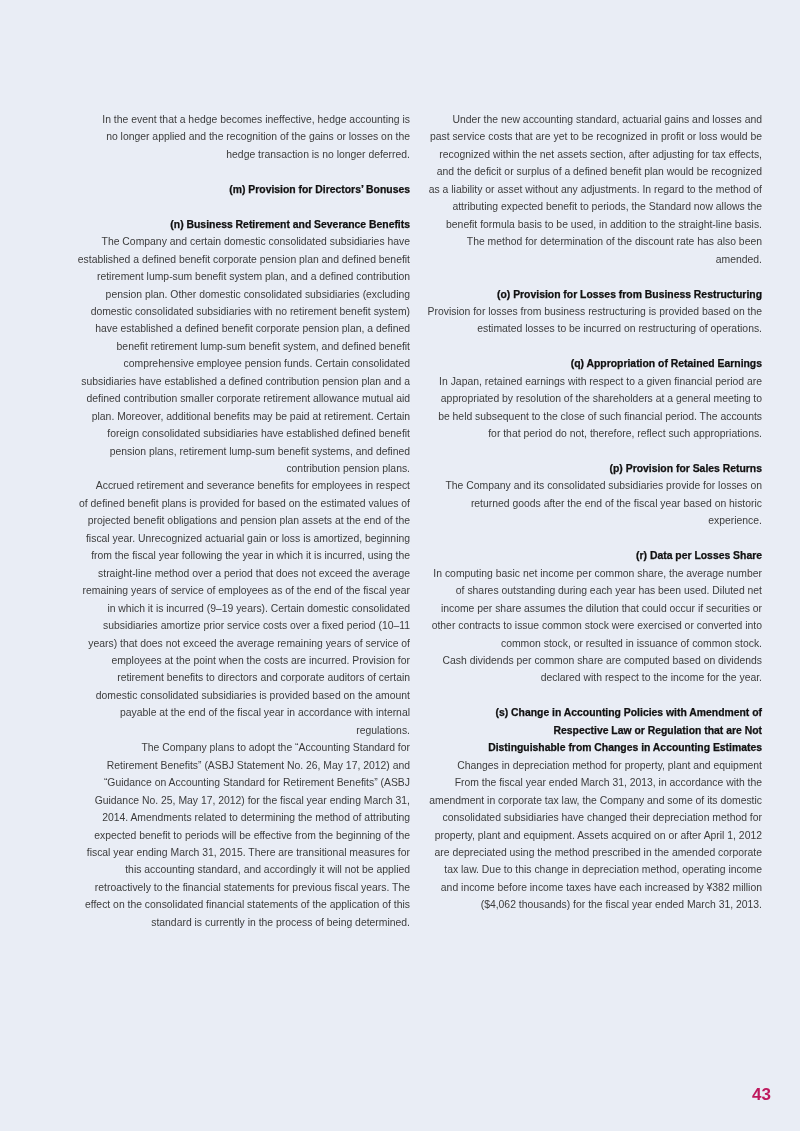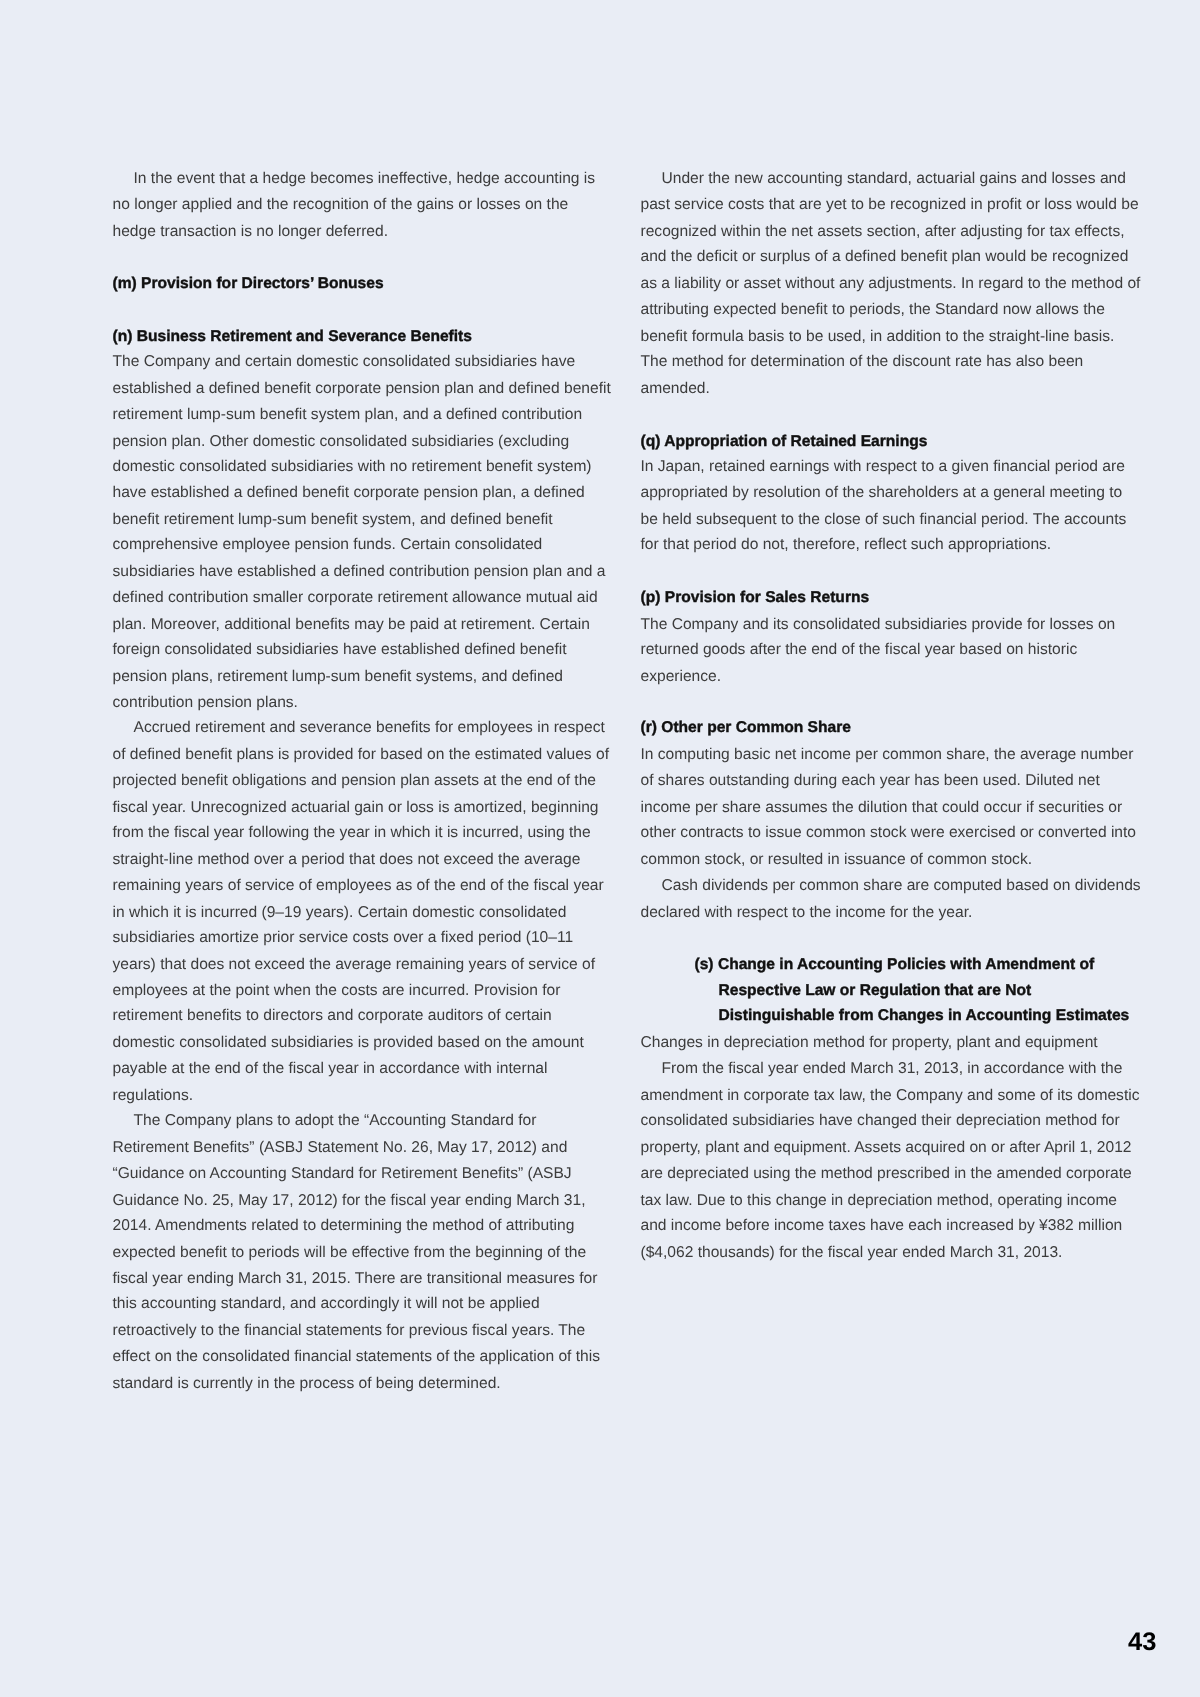--- a/index.html
+++ b/index.html
@@ -13,36 +13,36 @@
   .col {
     position: absolute;
     top: 111px;
     width: 335px;
     font-size: 10.4px;
     line-height: 17.45px;
     color: #3c3c3c;
   }
   .col.left { left: 75px; }
   .col.right { left: 427px; }
-  .section { margin-bottom: 17.45px; }
+  .section { margin-bottom: 17.45px; text-align: right; }
   .heading {
     color: #111;
     font-weight: bold;
     -webkit-text-stroke: 0.25px #111;
   }
   .heading.hang { padding-left: 16px; text-indent: -16px; margin-left: 36px; }
   .p { margin: 0; }
   .indent { text-indent: 14px; }
   .page-number {
     position: absolute;
     right: 29px;
     top: 1085px;
     font-size: 17px;
     font-weight: bold;
-    color: #000000;
+    color: #be185d;
     text-align: right;
   }
 </style>
 </head>
 <body>
 
 <div class="col left">
   <div class="section">
     <p class="p indent">In the event that a hedge becomes ineffective, hedge accounting is no longer applied and the recognition of the gains or losses on the hedge transaction is no longer deferred.</p>
   </div>
@@ -57,33 +57,37 @@
     <p class="p indent">Accrued retirement and severance benefits for employees in respect of defined benefit plans is provided for based on the estimated values of projected benefit obligations and pension plan assets at the end of the fiscal year. Unrecognized actuarial gain or loss is amortized, beginning from the fiscal year following the year in which it is incurred, using the straight-line method over a period that does not exceed the average remaining years of service of employees as of the end of the fiscal year in which it is incurred (9–19 years). Certain domestic consolidated subsidiaries amortize prior service costs over a fixed period (10–11 years) that does not exceed the average remaining years of service of employees at the point when the costs are incurred. Provision for retirement benefits to directors and corporate auditors of certain domestic consolidated subsidiaries is provided based on the amount payable at the end of the fiscal year in accordance with internal regulations.</p>
     <p class="p indent">The Company plans to adopt the “Accounting Standard for Retirement Benefits” (ASBJ Statement No. 26, May 17, 2012) and “Guidance on Accounting Standard for Retirement Benefits” (ASBJ Guidance No. 25, May 17, 2012) for the fiscal year ending March 31, 2014. Amendments related to determining the method of attributing expected benefit to periods will be effective from the beginning of the fiscal year ending March 31, 2015. There are transitional measures for this accounting standard, and accordingly it will not be applied retroactively to the financial statements for previous fiscal years. The effect on the consolidated financial statements of the application of this standard is currently in the process of being determined.</p>
   </div>
 </div>
 
 <div class="col right">
   <div class="section">
     <p class="p indent">Under the new accounting standard, actuarial gains and losses and past service costs that are yet to be recognized in profit or loss would be recognized within the net assets section, after adjusting for tax effects, and the deficit or surplus of a defined benefit plan would be recognized as a liability or asset without any adjustments. In regard to the method of attributing expected benefit to periods, the Standard now allows the benefit formula basis to be used, in addition to the straight-line basis. The method for determination of the discount rate has also been amended.</p>
   </div>
 
+  <div class="section">
+    <div class="heading">(o) Provision for Losses from Business Restructuring</div>
+    <p class="p">Provision for losses from business restructuring is provided based on the estimated losses to be incurred on restructuring of operations.</p>
+  </div>
 
   <div class="section">
     <div class="heading">(q) Appropriation of Retained Earnings</div>
     <p class="p">In Japan, retained earnings with respect to a given financial period are appropriated by resolution of the shareholders at a general meeting to be held subsequent to the close of such financial period. The accounts for that period do not, therefore, reflect such appropriations.</p>
   </div>
 
   <div class="section">
     <div class="heading">(p) Provision for Sales Returns</div>
     <p class="p">The Company and its consolidated subsidiaries provide for losses on returned goods after the end of the fiscal year based on historic experience.</p>
   </div>
 
   <div class="section">
-    <div class="heading">(r) Other per Common Share</div>
+    <div class="heading">(r) Data per Losses Share</div>
     <p class="p">In computing basic net income per common share, the average number of shares outstanding during each year has been used. Diluted net income per share assumes the dilution that could occur if securities or other contracts to issue common stock were exercised or converted into common stock, or resulted in issuance of common stock.</p>
     <p class="p indent">Cash dividends per common share are computed based on dividends declared with respect to the income for the year.</p>
   </div>
 
   <div class="section">
     <div class="heading hang">(s) Change in Accounting Policies with Amendment of Respective Law or Regulation that are Not Distinguishable from Changes in Accounting Estimates</div>
     <p class="p">Changes in depreciation method for property, plant and equipment</p>
     <p class="p indent">From the fiscal year ended March 31, 2013, in accordance with the amendment in corporate tax law, the Company and some of its domestic consolidated subsidiaries have changed their depreciation method for property, plant and equipment. Assets acquired on or after April 1, 2012 are depreciated using the method prescribed in the amended corporate tax law. Due to this change in depreciation method, operating income and income before income taxes have each increased by ¥382 million ($4,062 thousands) for the fiscal year ended March 31, 2013.</p>
   </div>
 </div>

